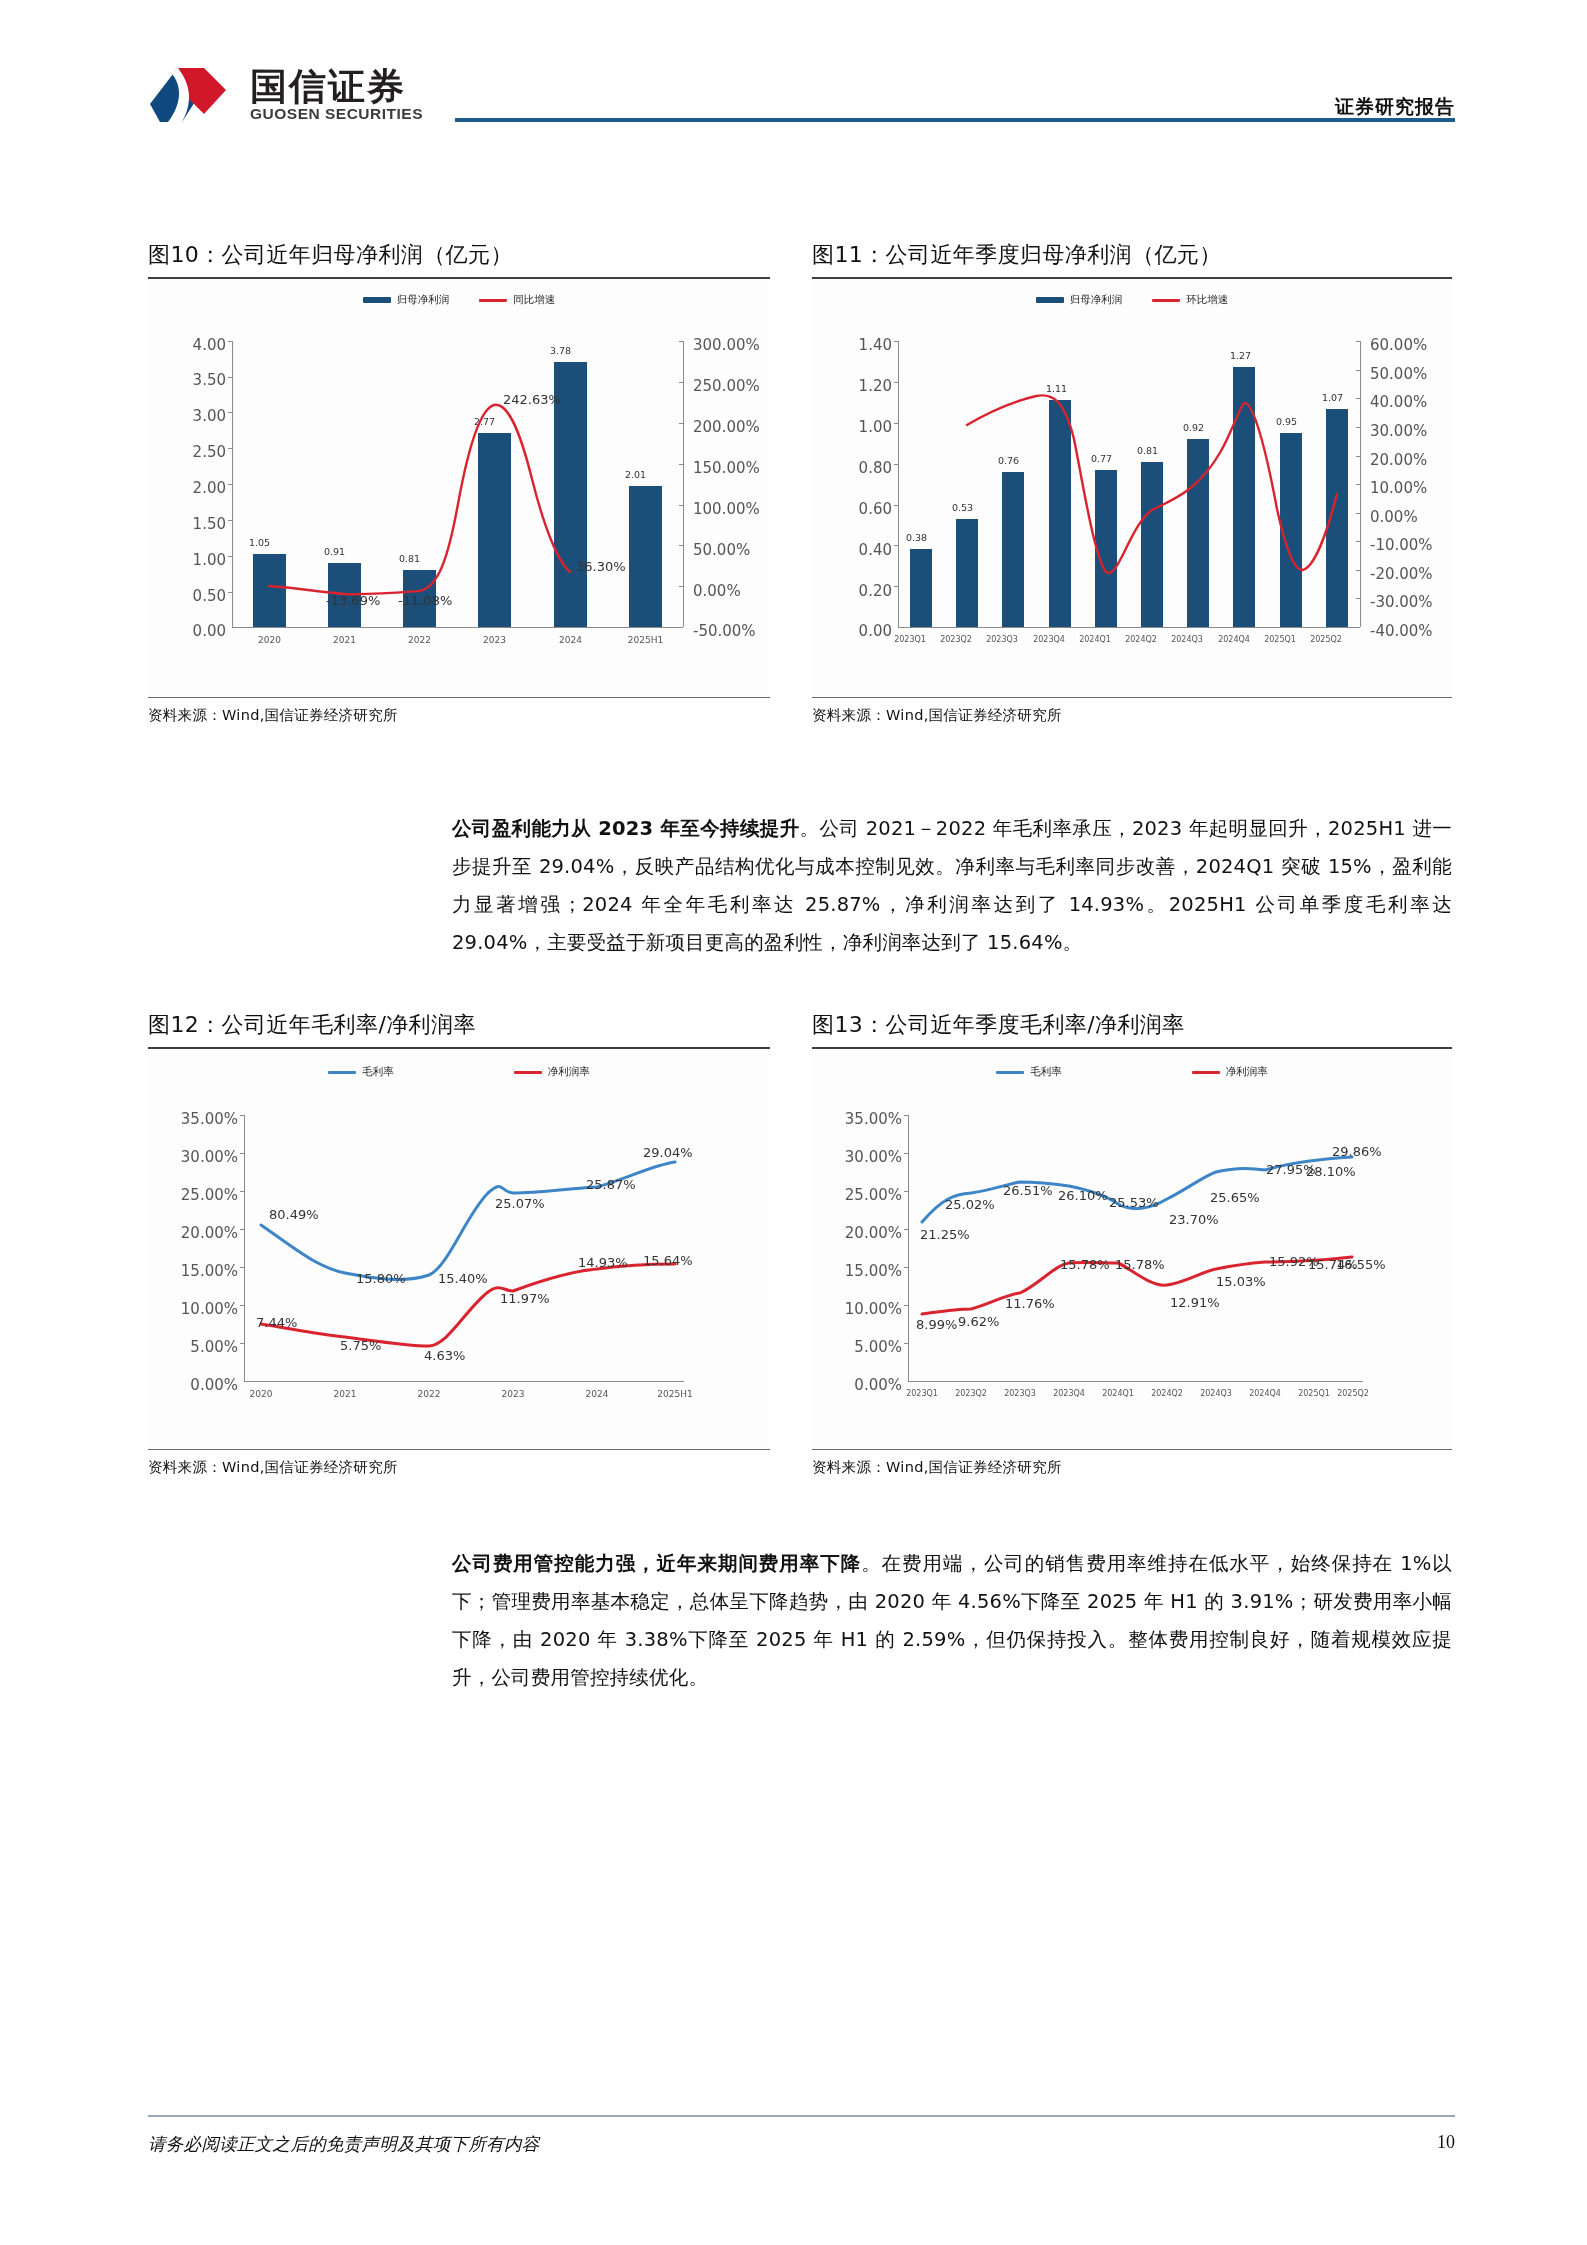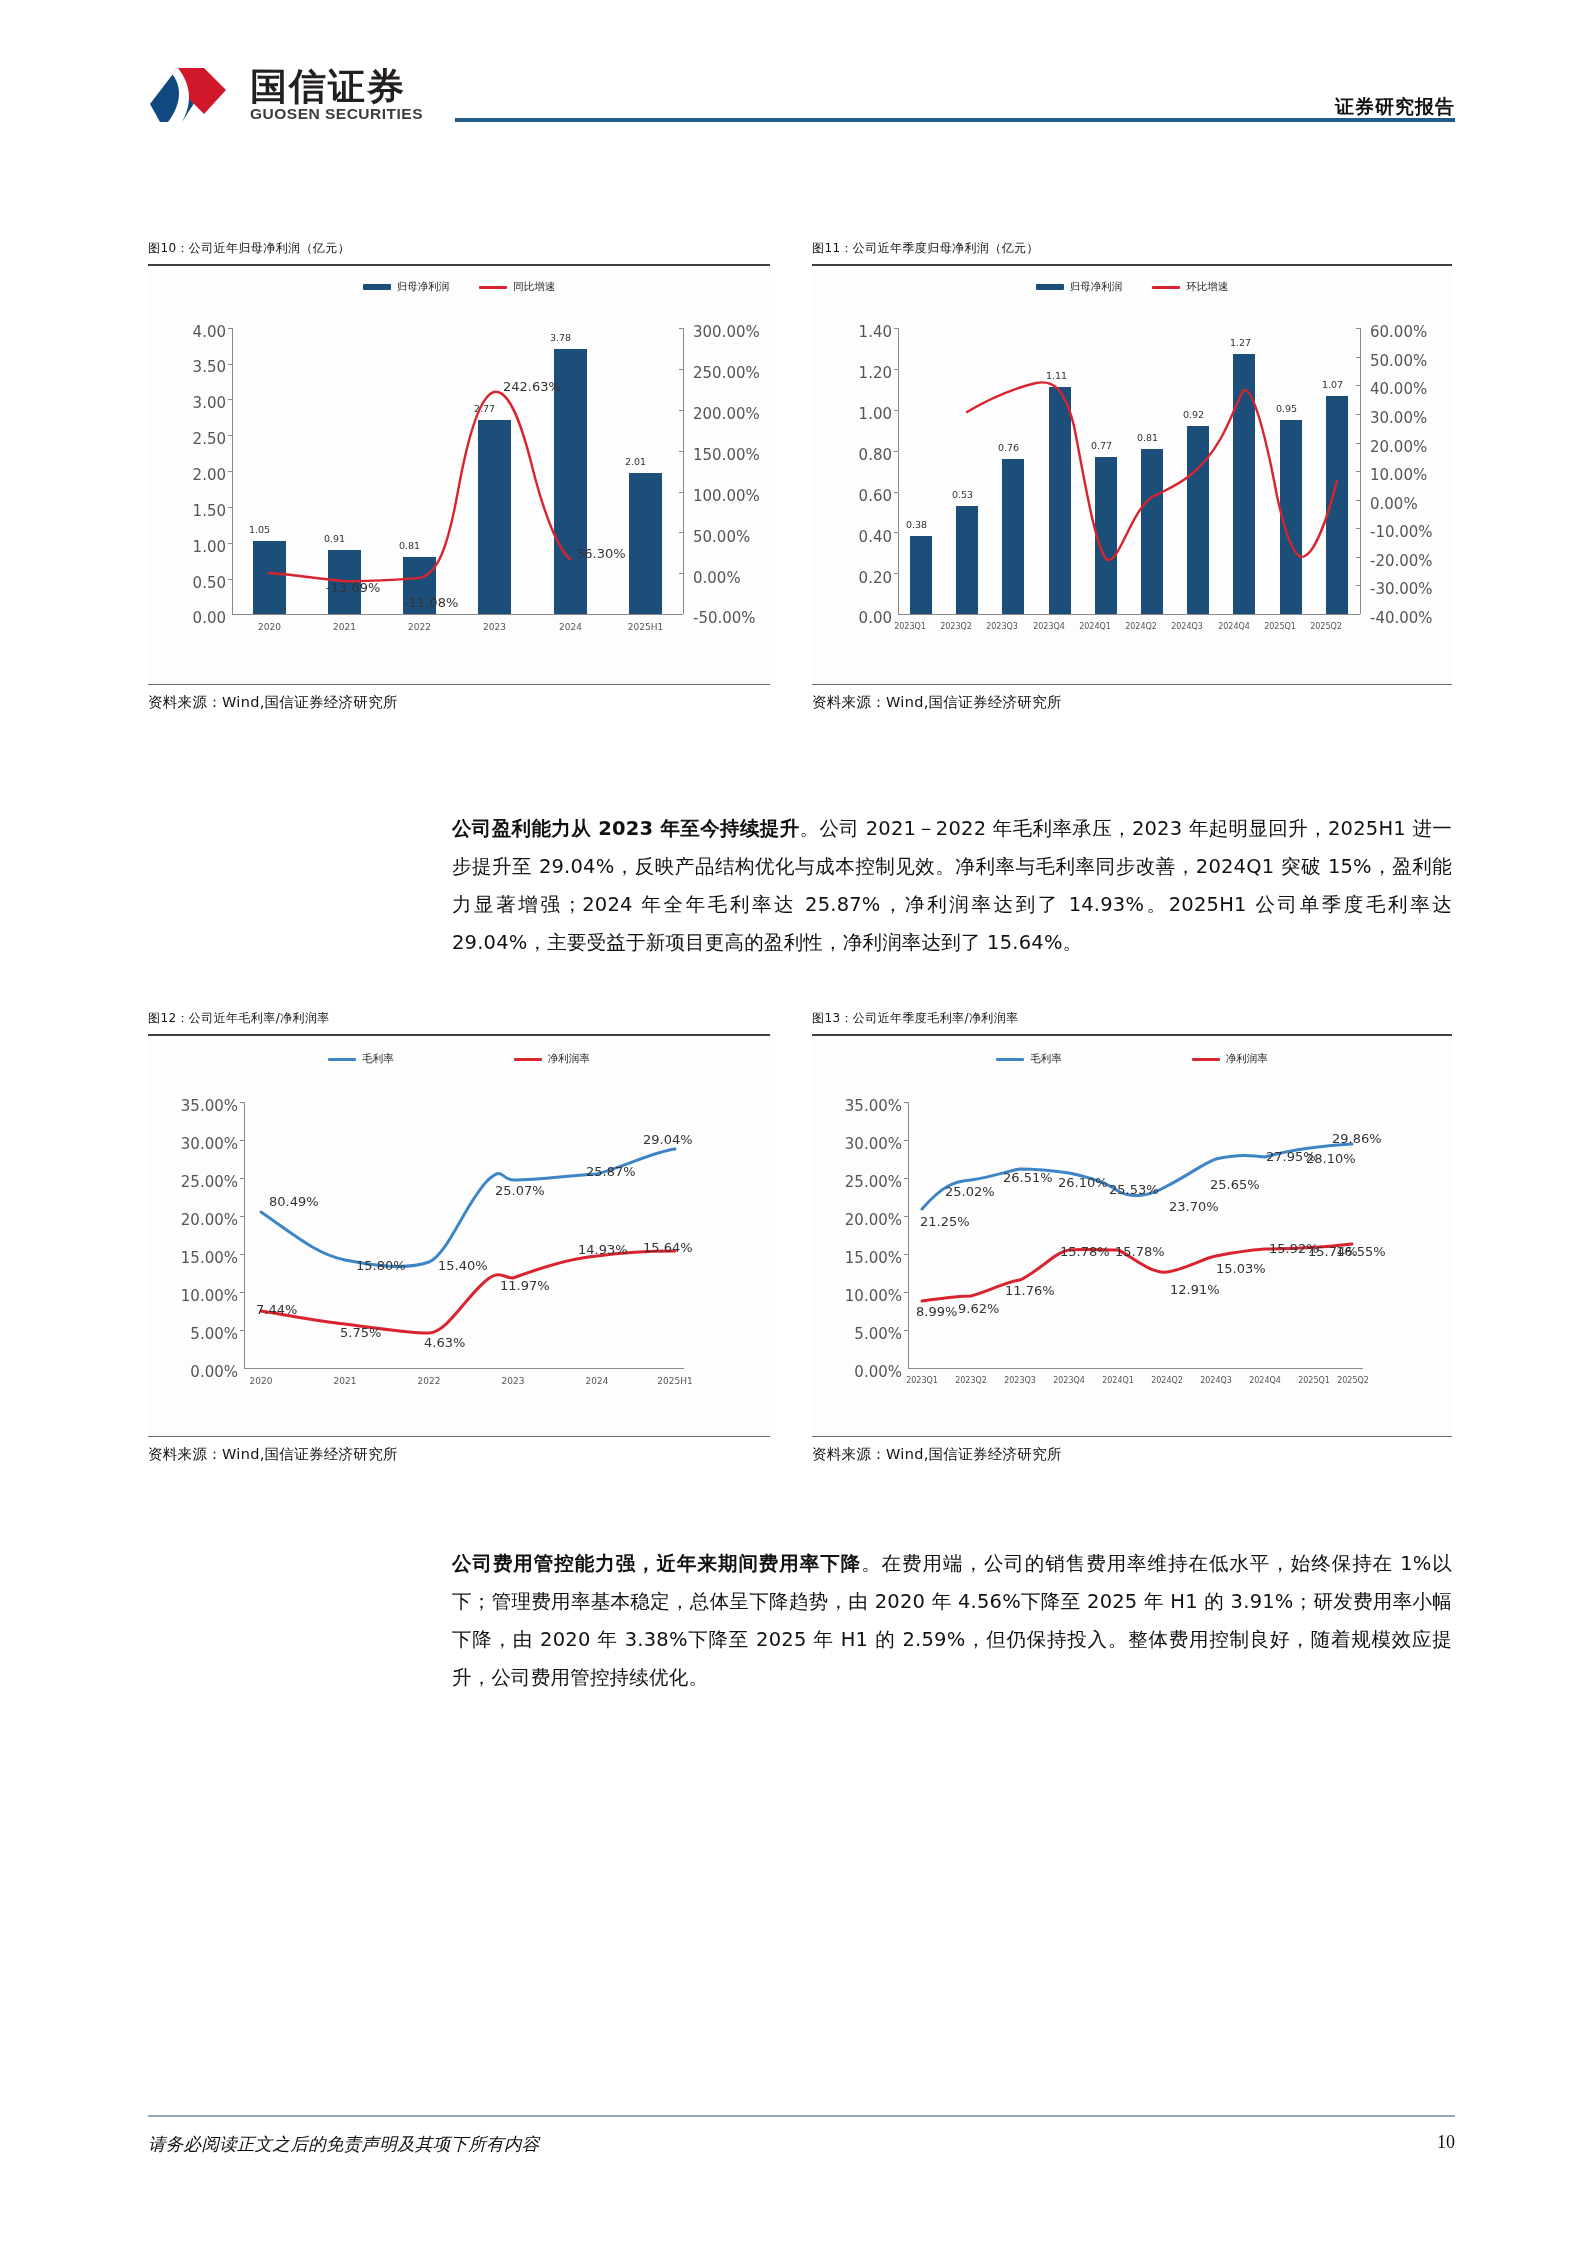--- a/index.html
+++ b/index.html
@@ -10,21 +10,21 @@
   .header{position:absolute;left:0;right:0;top:0;height:150px;}
   .logo-wrap{position:absolute;left:148px;top:64px;display:flex;align-items:center;gap:14px;}
   .logo-mark{width:88px;height:62px;position:relative;}
   .logo-text-cn{font-family:"DejaVu Sans",sans-serif;font-weight:bold;font-size:37px;letter-spacing:2px;color:#231f20;line-height:1;}
   .logo-text-en{font-family:"Liberation Sans",sans-serif;font-weight:bold;font-size:15.5px;letter-spacing:.5px;color:#3c3c3c;}
   .header-rule{position:absolute;left:455px;top:118px;width:1000px;height:4px;background:#1f5c8b;}
   .header-right{position:absolute;right:132px;top:94px;font-family:"DejaVu Sans",sans-serif;font-size:19px;font-weight:bold;color:#111;letter-spacing:1px;}
 
   
   .fig{position:absolute;}
-  .fig-title{font-family:"DejaVu Sans",sans-serif;font-size:12px;color:#111;padding-bottom:7px;letter-spacing:.4px;white-space:nowrap;}
+  .fig-title{font-family:"DejaVu Sans",sans-serif;font-size:22px;color:#111;padding-bottom:7px;letter-spacing:.4px;white-space:nowrap;}
   .fig-rule{height:2px;background:#3f3f3f;}
   .fig-rule.thin{height:1.4px;background:#6c6c6c;}
   .fig-body{position:relative;background:#404040;}
   .fig-src{font-family:"DejaVu Sans",sans-serif;font-size:14.5px;color:#111;padding-top:8px;letter-spacing:.3px;white-space:nowrap;}
 
   
   .chart{position:relative;width:100%;height:100%;background:#fdfdfd;}
   .legend{position:absolute;left:0;right:0;top:14px;display:flex;justify-content:center;gap:30px;align-items:center;}
   .lg-item{display:flex;align-items:center;gap:6px;}
   .lg-swatch{display:block;width:28px;height:6px;border-radius:1px;}
@@ -142,21 +142,21 @@
         <div class="dlabel" style="left:176px;top:267px;">0.91</div>
         <div class="dlabel" style="left:251px;top:274px;">0.81</div>
         <div class="dlabel" style="left:326px;top:137px;">2.77</div>
         <div class="dlabel" style="left:402px;top:66px;">3.78</div>
         <div class="dlabel" style="left:477px;top:190px;">2.01</div>
 
         <svg class="overlay" width="622" height="418">
           <path d="M 121 307 C 150 309, 170 313, 196 315 C 222 316, 245 314, 271 312 C 290 309, 300 280, 310 225 C 320 170, 332 130, 346 126 C 360 123, 372 152, 384 200 C 396 248, 410 283, 422 293" fill="none" stroke="#d9232e" stroke-width="2.4" stroke-linecap="round"></path>
         </svg>
         <div class="dlabel pct" style="left:178px;top:314px;">-13.69%</div>
-        <div class="dlabel pct" style="left:256px;top:314px;margin-top:15px;">-11.08%</div>
+        <div class="dlabel pct" style="left:250px;top:314px;">-11.08%</div>
         <div class="dlabel pct" style="left:355px;top:113px;">242.63%</div>
         <div class="dlabel pct" style="left:428px;top:280px;">36.30%</div>
 
         <div class="xlabel" style="left:84px;top:356px;width:75px;">2020</div>
         <div class="xlabel" style="left:159px;top:356px;width:75px;">2021</div>
         <div class="xlabel" style="left:234px;top:356px;width:75px;">2022</div>
         <div class="xlabel" style="left:309px;top:356px;width:75px;">2023</div>
         <div class="xlabel" style="left:385px;top:356px;width:75px;">2024</div>
         <div class="xlabel" style="left:460px;top:356px;width:75px;">2025H1</div>
       </div>

